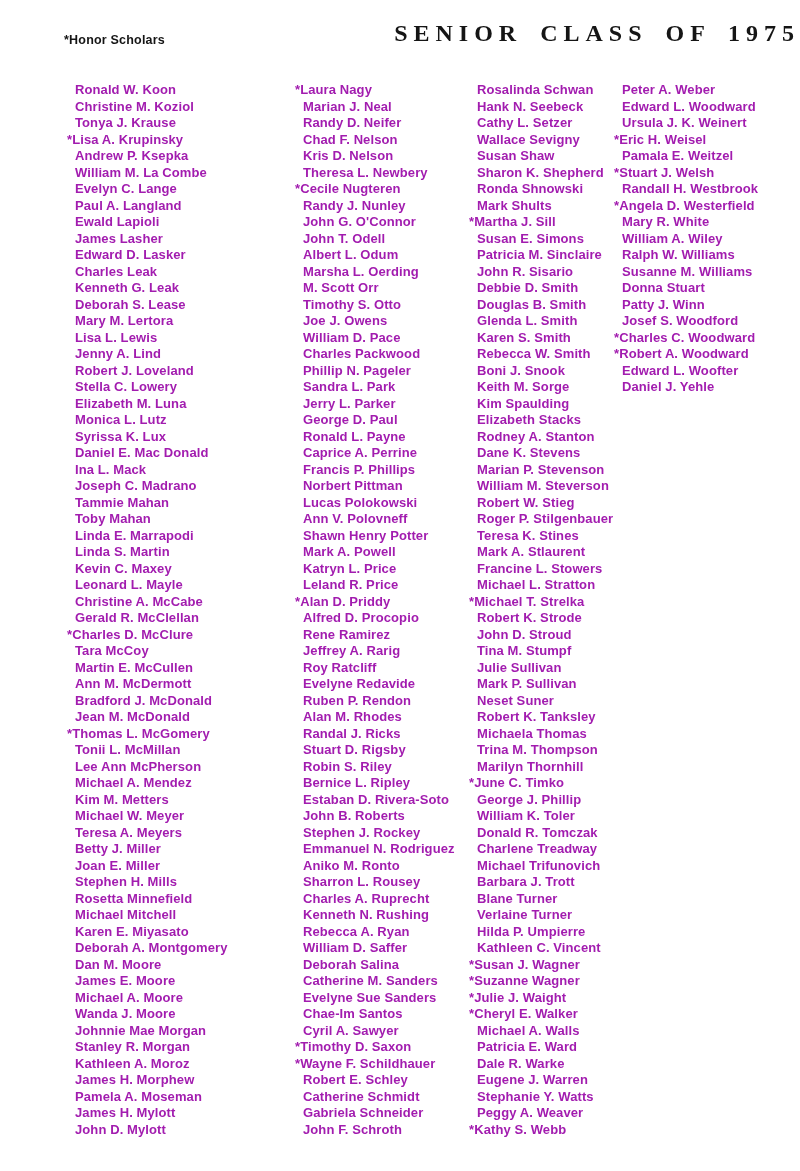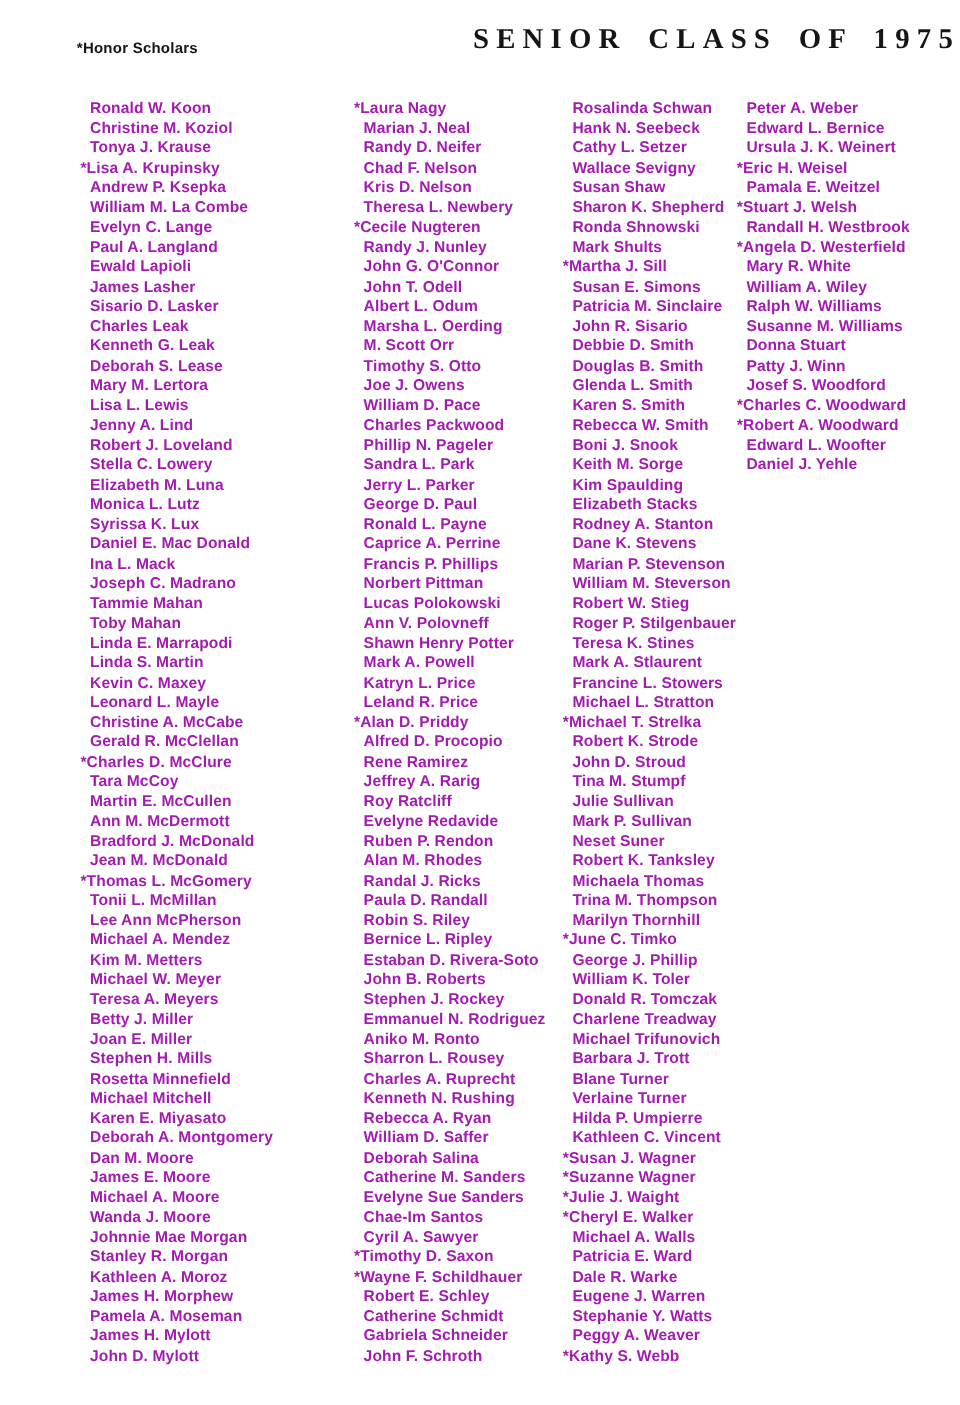--- a/index.html
+++ b/index.html
@@ -62,21 +62,21 @@
       <div class="name-line">Ronald W. Koon</div>
       <div class="name-line">Christine M. Koziol</div>
       <div class="name-line">Tonya J. Krause</div>
       <div class="name-line honor">*Lisa A. Krupinsky</div>
       <div class="name-line">Andrew P. Ksepka</div>
       <div class="name-line">William M. La Combe</div>
       <div class="name-line">Evelyn C. Lange</div>
       <div class="name-line">Paul A. Langland</div>
       <div class="name-line">Ewald Lapioli</div>
       <div class="name-line">James Lasher</div>
-      <div class="name-line">Sisario D. Lasker</div>
+      <div class="name-line">Edward D. Lasker</div>
       <div class="name-line">Charles Leak</div>
       <div class="name-line">Kenneth G. Leak</div>
       <div class="name-line">Deborah S. Lease</div>
       <div class="name-line">Mary M. Lertora</div>
       <div class="name-line">Lisa L. Lewis</div>
       <div class="name-line">Jenny A. Lind</div>
       <div class="name-line">Robert J. Loveland</div>
       <div class="name-line">Stella C. Lowery</div>
       <div class="name-line">Elizabeth M. Luna</div>
       <div class="name-line">Monica L. Lutz</div>
@@ -158,21 +158,21 @@
       <div class="name-line">Leland R. Price</div>
       <div class="name-line honor">*Alan D. Priddy</div>
       <div class="name-line">Alfred D. Procopio</div>
       <div class="name-line">Rene Ramirez</div>
       <div class="name-line">Jeffrey A. Rarig</div>
       <div class="name-line">Roy Ratcliff</div>
       <div class="name-line">Evelyne Redavide</div>
       <div class="name-line">Ruben P. Rendon</div>
       <div class="name-line">Alan M. Rhodes</div>
       <div class="name-line">Randal J. Ricks</div>
-      <div class="name-line">Paula D. Randall</div>
+      <div class="name-line">Stuart D. Rigsby</div>
       <div class="name-line">Robin S. Riley</div>
       <div class="name-line">Bernice L. Ripley</div>
       <div class="name-line">Estaban D. Rivera-Soto</div>
       <div class="name-line">John B. Roberts</div>
       <div class="name-line">Stephen J. Rockey</div>
       <div class="name-line">Emmanuel N. Rodriguez</div>
       <div class="name-line">Aniko M. Ronto</div>
       <div class="name-line">Sharron L. Rousey</div>
       <div class="name-line">Charles A. Ruprecht</div>
       <div class="name-line">Kenneth N. Rushing</div>
@@ -251,21 +251,21 @@
       <div class="name-line">Michael A. Walls</div>
       <div class="name-line">Patricia E. Ward</div>
       <div class="name-line">Dale R. Warke</div>
       <div class="name-line">Eugene J. Warren</div>
       <div class="name-line">Stephanie Y. Watts</div>
       <div class="name-line">Peggy A. Weaver</div>
       <div class="name-line honor">*Kathy S. Webb</div>
     </div>
   <div class="col col-4">
       <div class="name-line">Peter A. Weber</div>
-      <div class="name-line">Edward L. Bernice</div>
+      <div class="name-line">Edward L. Woodward</div>
       <div class="name-line">Ursula J. K. Weinert</div>
       <div class="name-line honor">*Eric H. Weisel</div>
       <div class="name-line">Pamala E. Weitzel</div>
       <div class="name-line honor">*Stuart J. Welsh</div>
       <div class="name-line">Randall H. Westbrook</div>
       <div class="name-line honor">*Angela D. Westerfield</div>
       <div class="name-line">Mary R. White</div>
       <div class="name-line">William A. Wiley</div>
       <div class="name-line">Ralph W. Williams</div>
       <div class="name-line">Susanne M. Williams</div>

